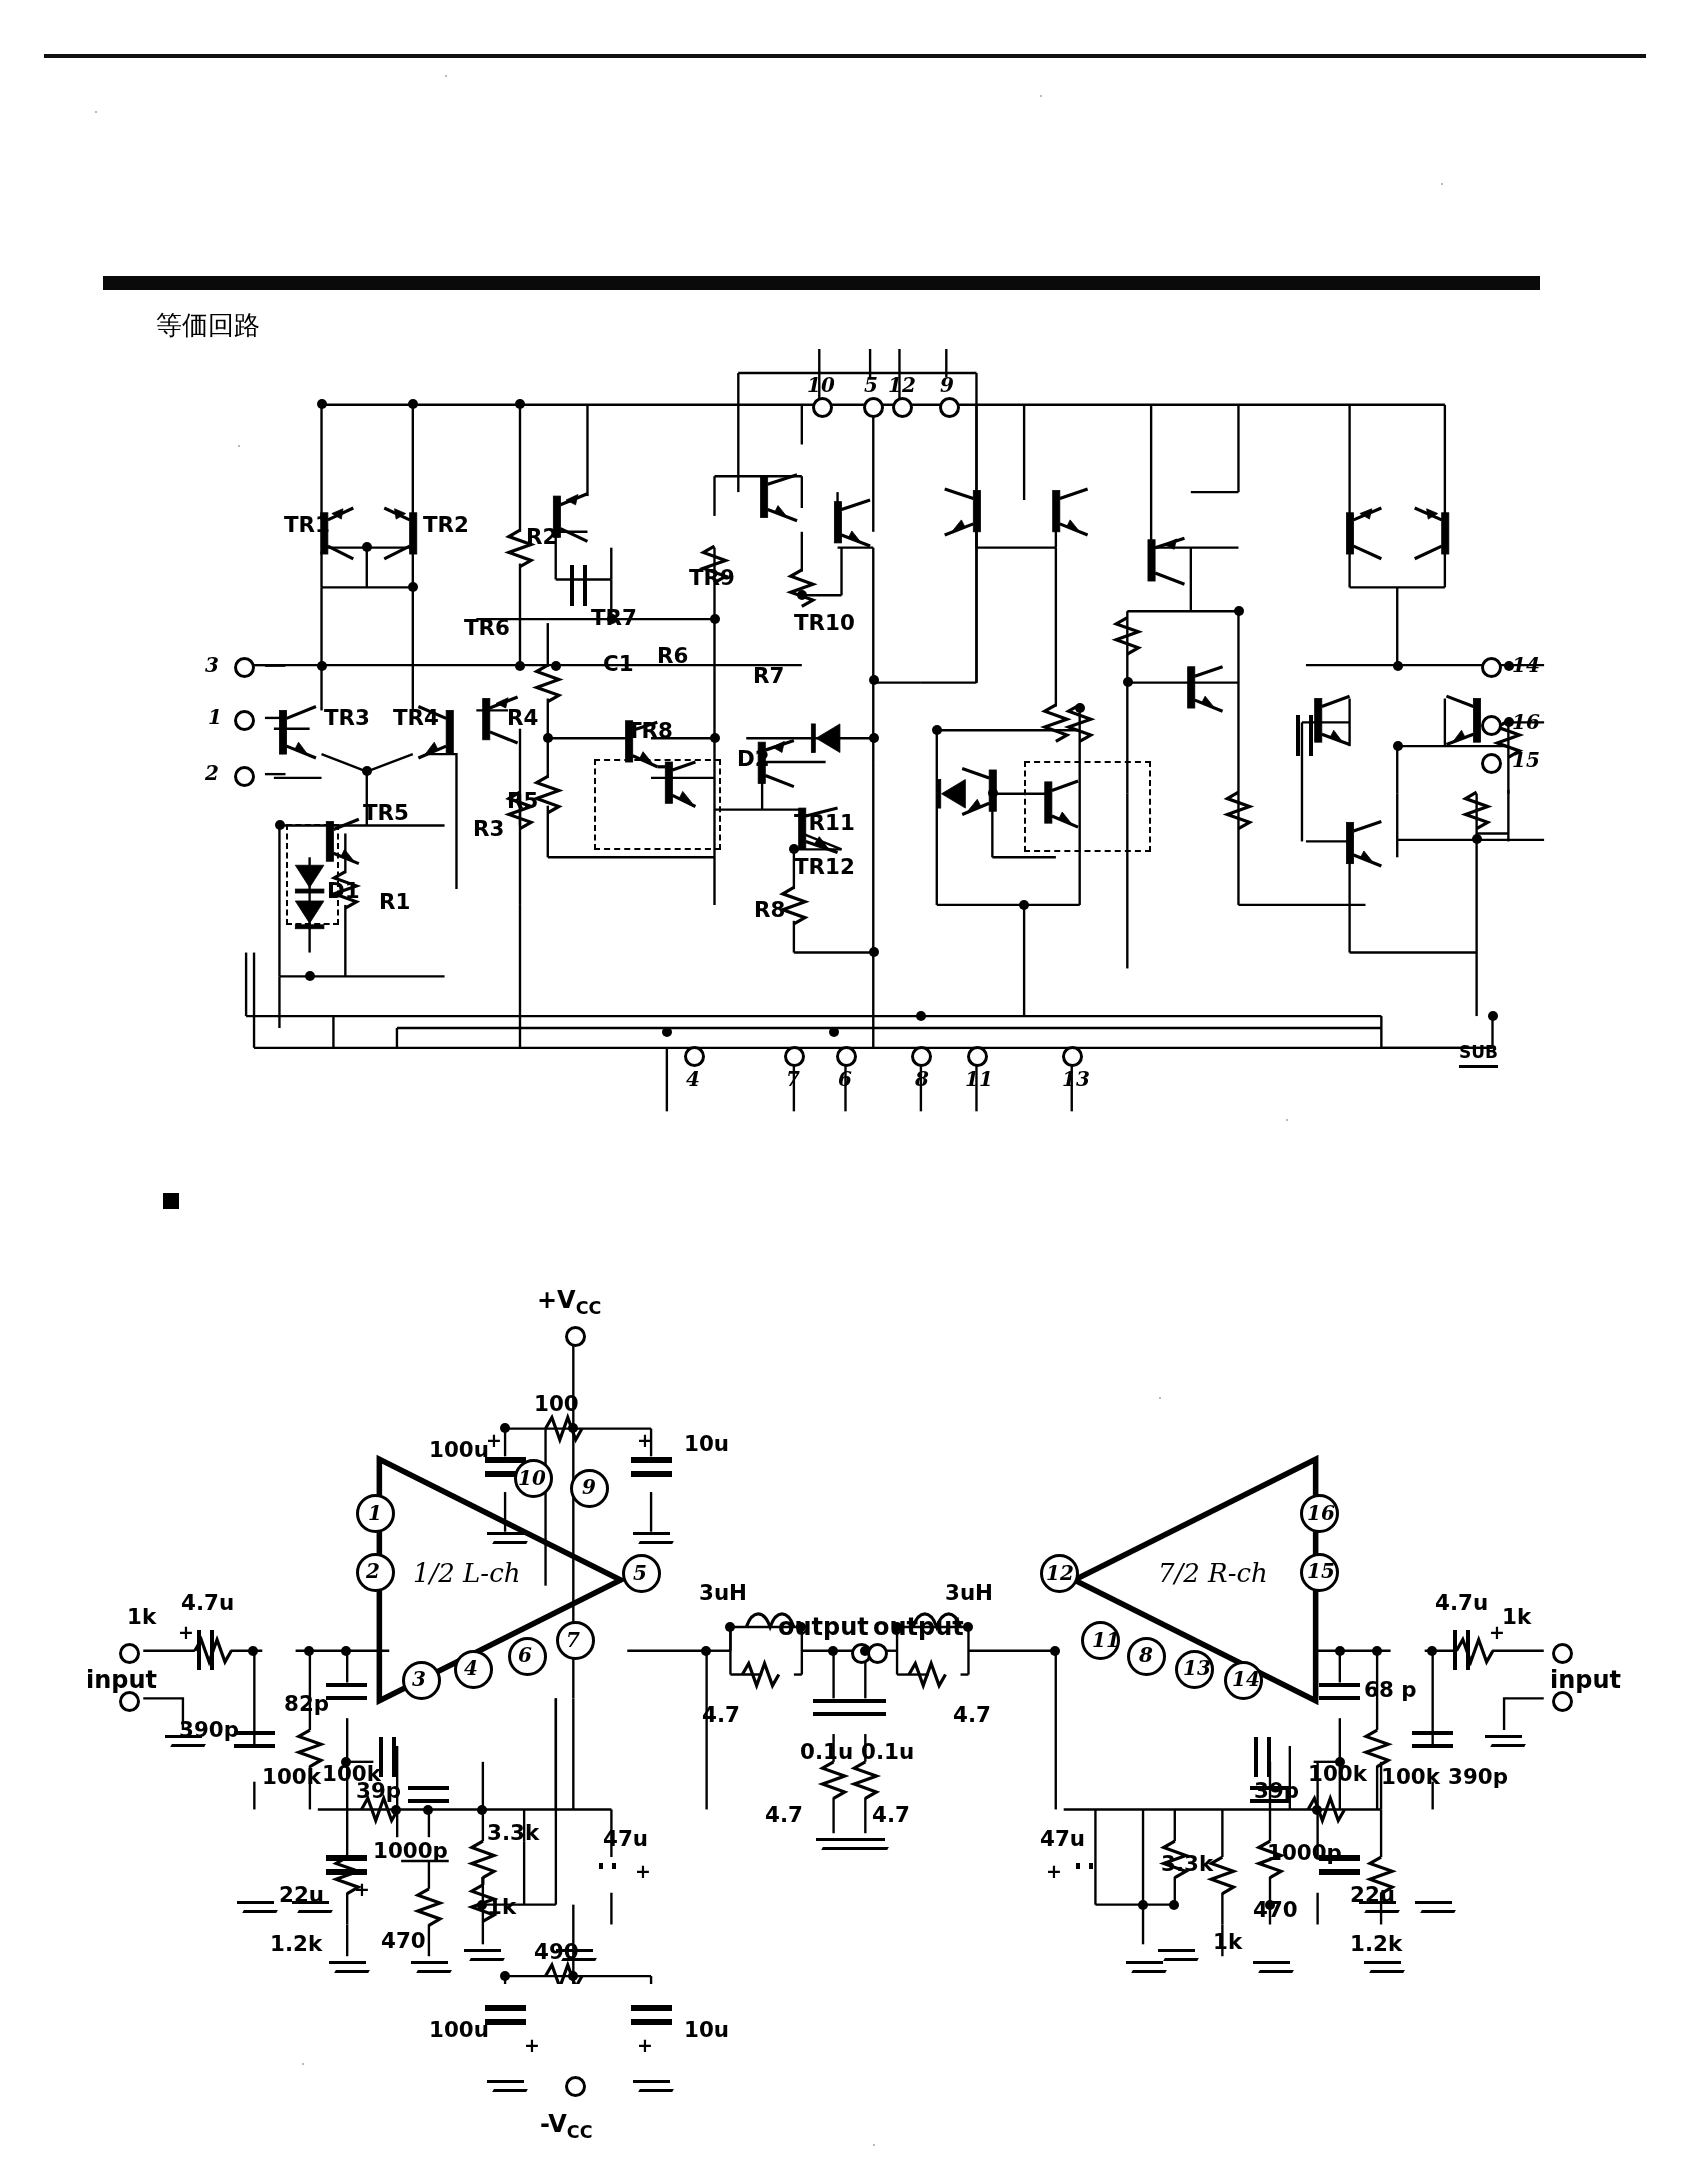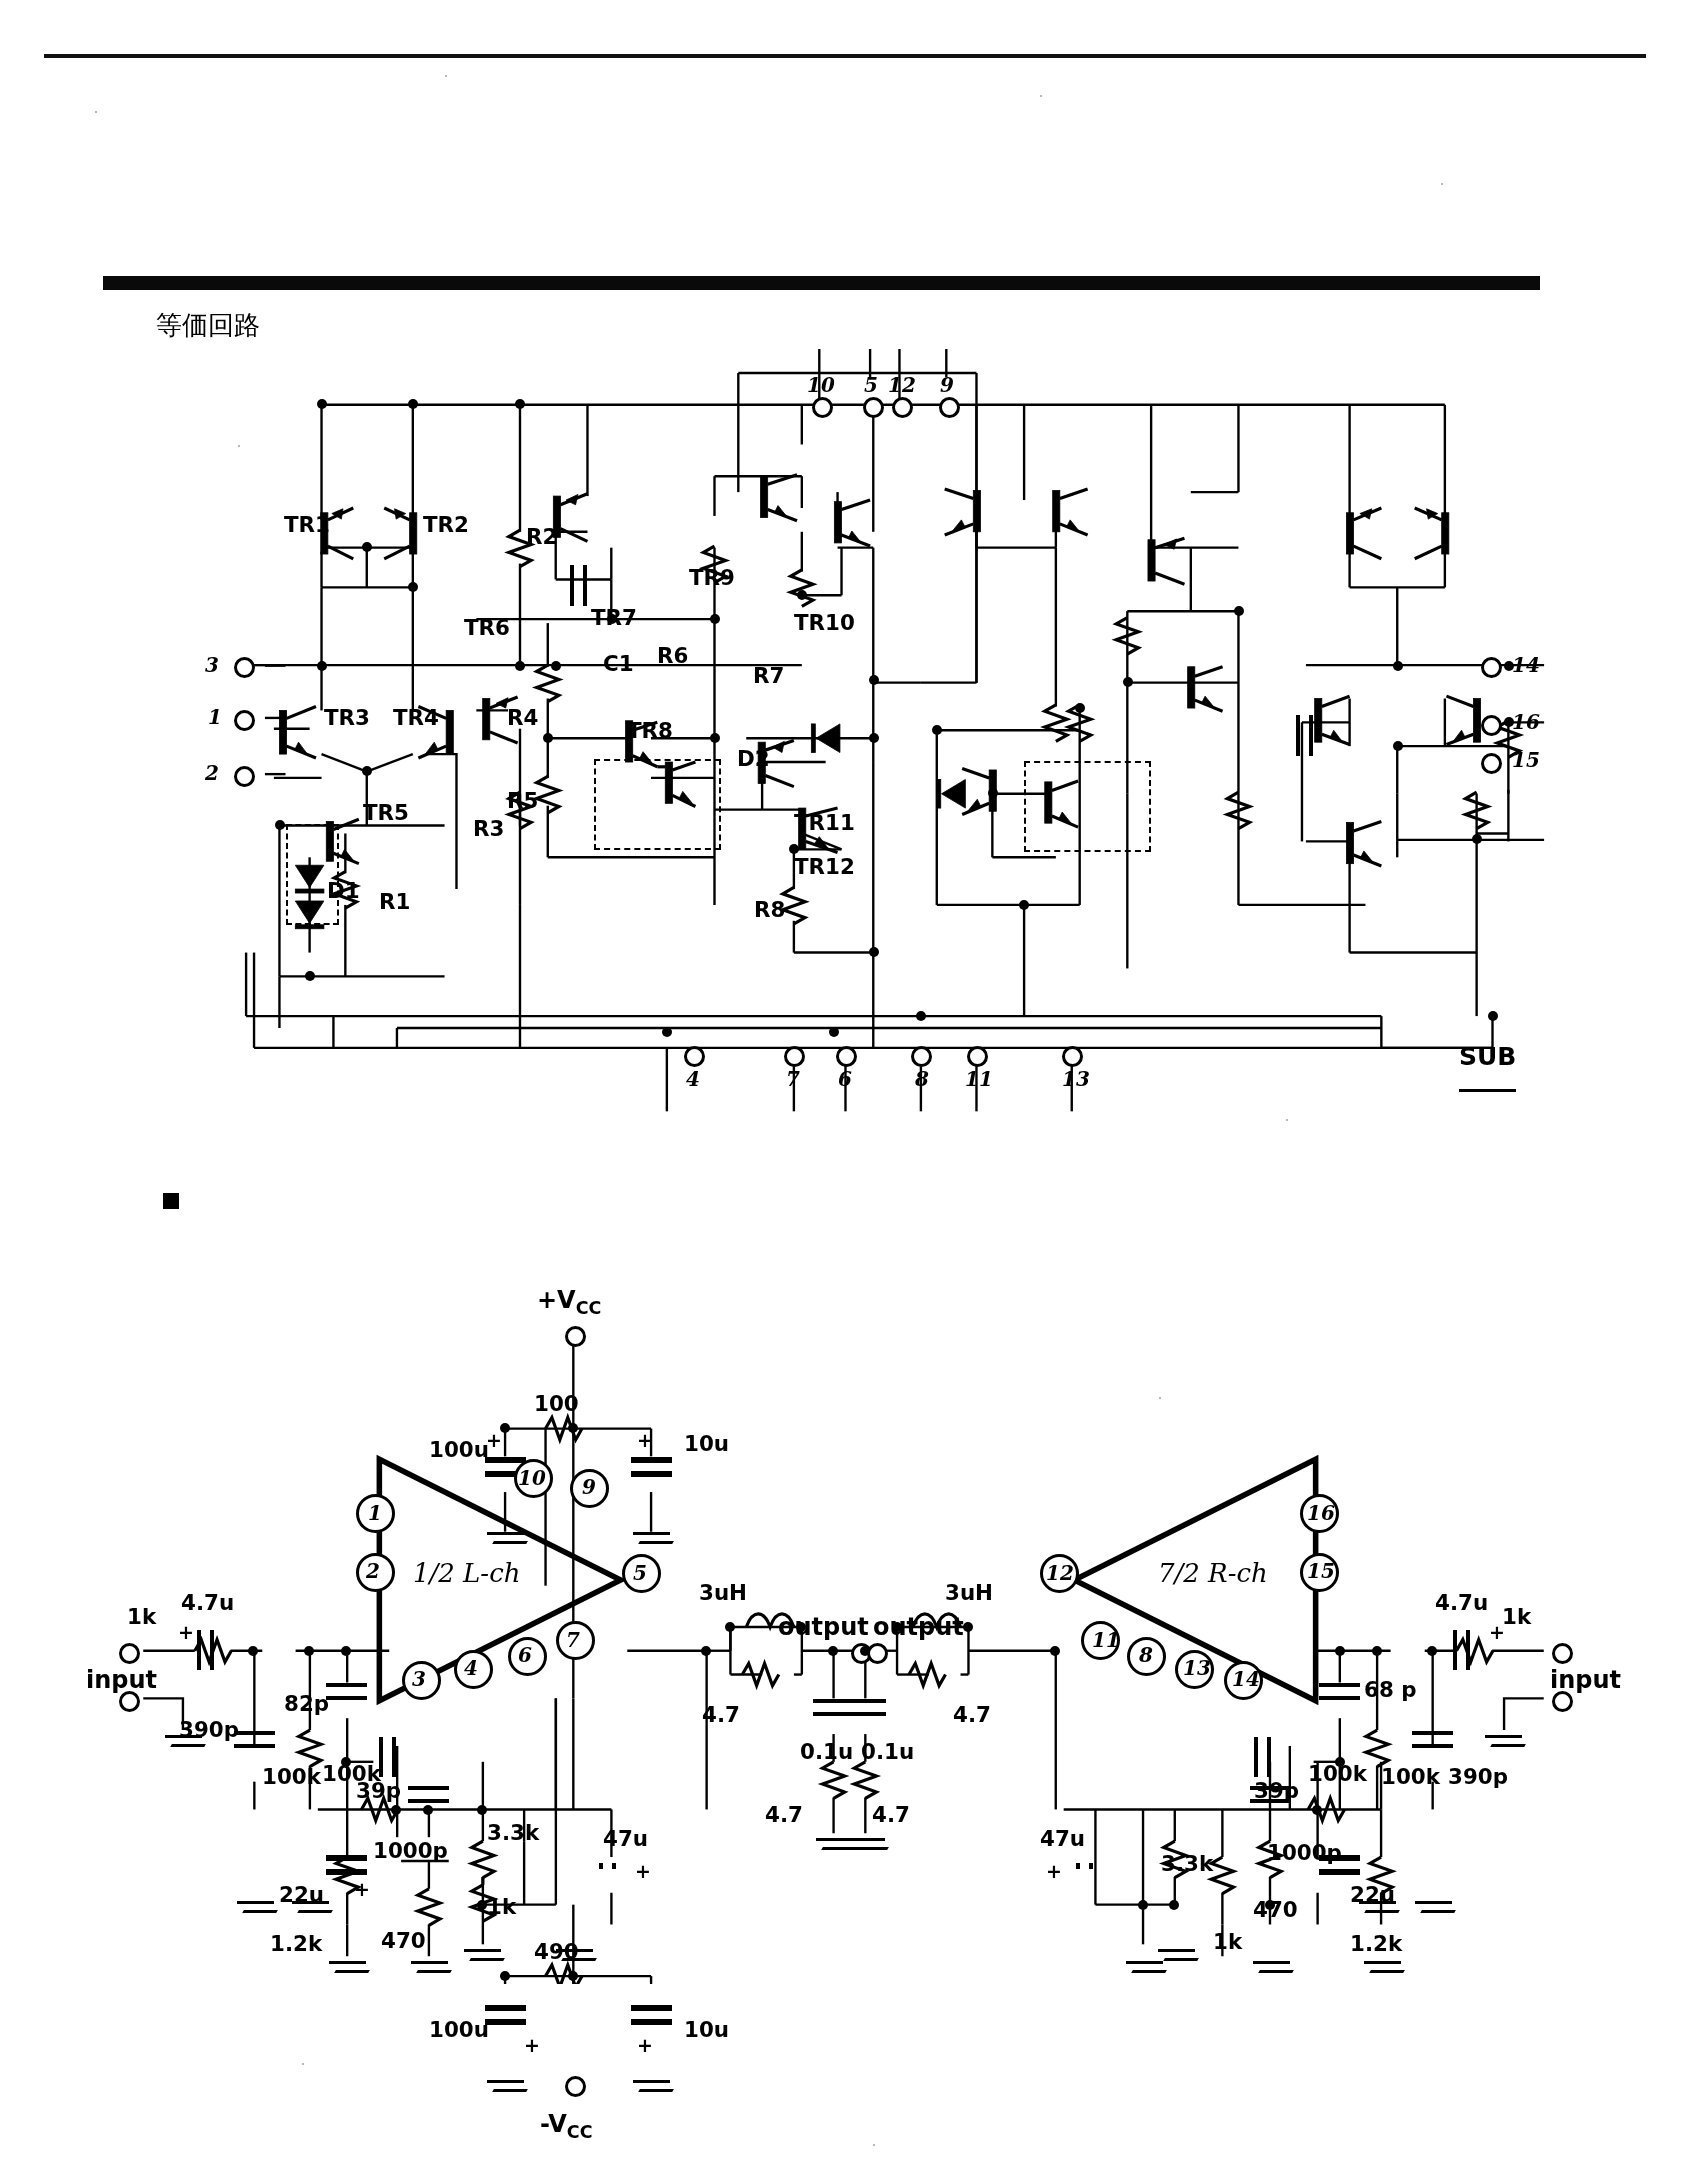--- a/index.html
+++ b/index.html
@@ -45,21 +45,21 @@
   .gnd .g2 { position:absolute; left:6.4px; top:8.7px; width:24px; height:3.2px; background:#000; transform:skewX(-30deg); }
   .gnd .g3 { position:absolute; left:11px; top:8.7px; width:24px; height:3.2px; background:#000; transform:skewX(-30deg); }
   .gnd .g4 { position:absolute; left:16px; top:8.7px; width:24px; height:3.2px; background:#000; transform:skewX(-30deg); }
 
   .dashbox { position:absolute; border:2.4px dashed #000; }
 
   .tri { position:absolute; }
   .tri svg { display:block; }
 
   .amp-name { position:absolute; font-size:26px; font-style:italic; font-family:"DejaVu Serif", serif; white-space:nowrap; }
-  .sub-lbl { position:absolute; font-size:25px; font-family:"DejaVu Sans", sans-serif; font-weight:600; border-bottom:3.2px solid #000; padding-bottom:18px; }
+  .sub-lbl { position:absolute; font-size:17px; font-family:"DejaVu Sans", sans-serif; font-weight:600; border-bottom:3.2px solid #000; padding-bottom:3px; }
 
   .io-lbl { position:absolute; font-size:24px; font-family:"DejaVu Sans", sans-serif; font-weight:600; }
   .vcc-lbl { position:absolute; font-size:24px; font-family:"DejaVu Sans", sans-serif; font-weight:600; }
   .vcc-lbl sub { font-size:17.5px; }
 
   .speck { position:absolute; width:2.4px; height:2.4px; background:#555; border-radius:50%; opacity:.55; }
 </style>
 </head>
 <body>
 

